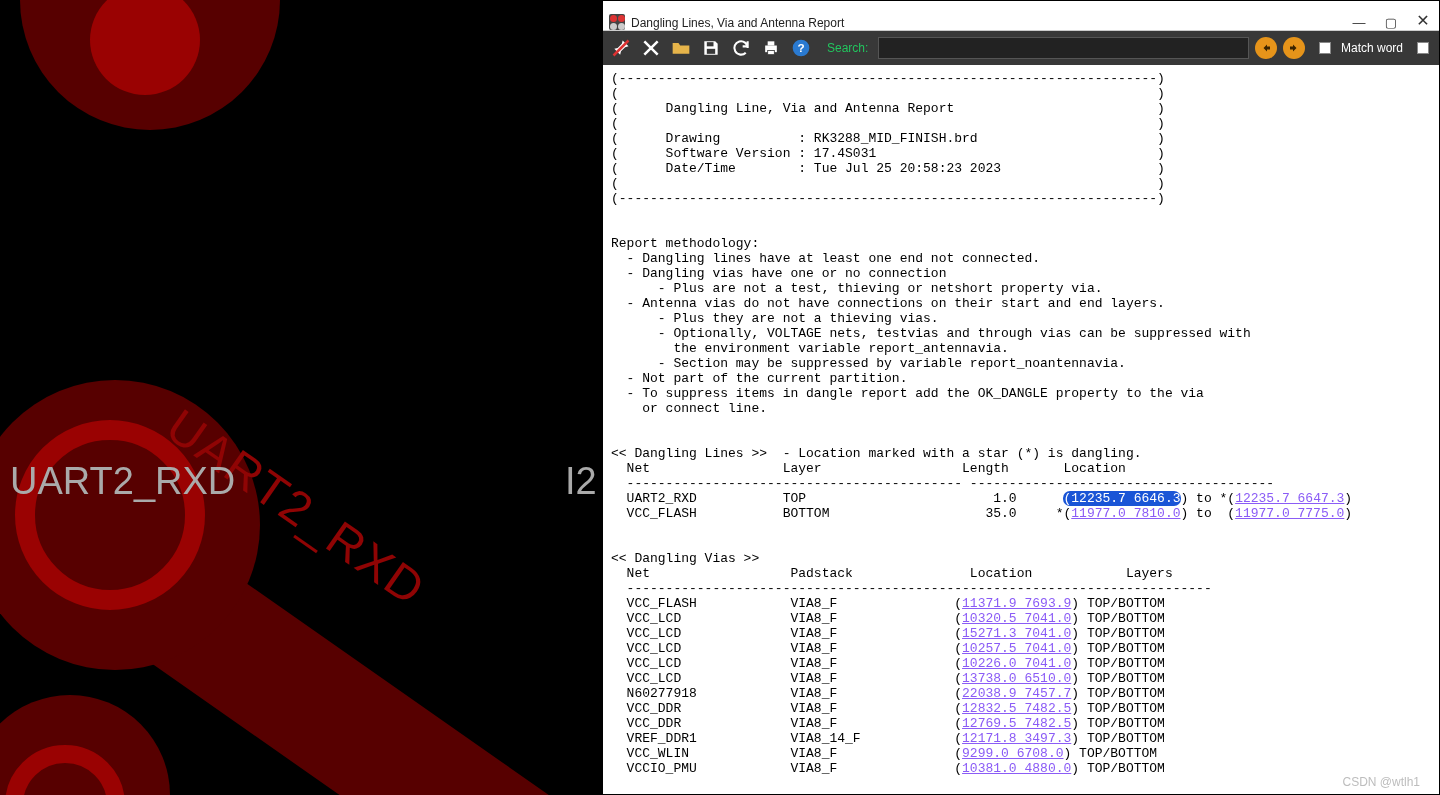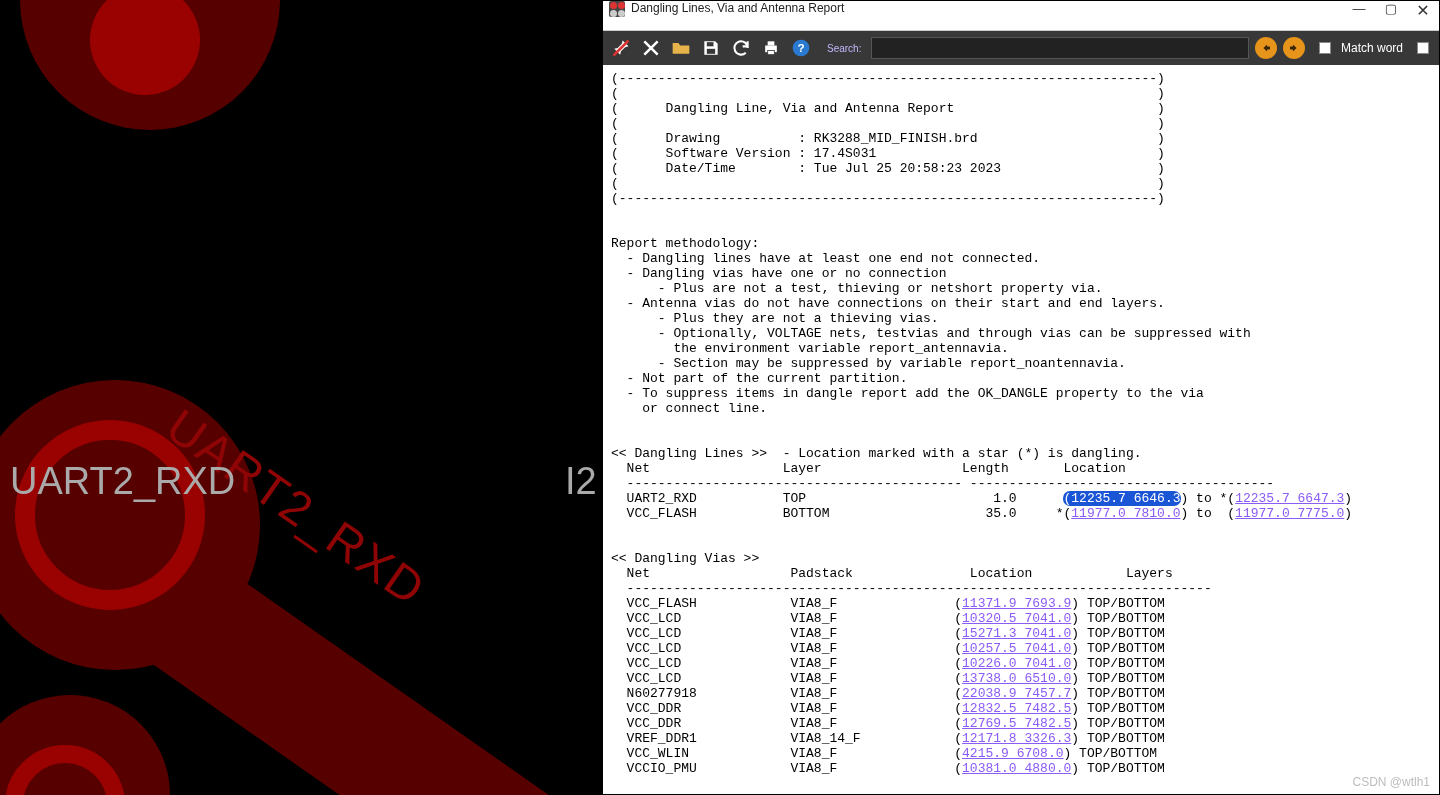--- a/index.html
+++ b/index.html
@@ -14,44 +14,44 @@
   .ring-mid   { position:absolute; width:190px; height:190px; border-radius:50%; border:20px solid #9a0202; top:420px; left:15px; }
   .bar      { position:absolute; width:600px; height:120px; background:#570000; top:480px; left:80px; transform:rotate(35deg); transform-origin:left center; border-radius:40px;}
   .circle-bot { position:absolute; width:200px; height:200px; border-radius:50%; background:#570000; bottom:-100px; left:-30px;}
   .ring-bot   { position:absolute; width:120px; height:120px; border-radius:50%; border:18px solid #9a0202; bottom:-70px; left:5px;}
   .net-label  { position:absolute; color:#aaaaaa; font-size:38px; font-family:Arial; top:460px; left:10px; white-space:nowrap;}
   .net-label2 { position:absolute; color:#aaaaaa; font-size:38px; top:460px; left:565px;}
   .ghost-label{ position:absolute; color:#8f0404; font-size:48px; font-weight:500; top:480px; left:145px; transform:rotate(35deg); letter-spacing:2px;}
 
   
   .report-window { position:absolute; left:602px; top:0; width:838px; height:795px; background:#fff; display:flex; flex-direction:column; border:1px solid #000;}
-  .titlebar { height:30px; background:#fff; display:flex; align-items:flex-start; border-bottom:1px solid #ccc; font-size:12px; color:#222; }
+  .titlebar { height:30px; background:#fff; display:flex; align-items:flex-end; border-bottom:1px solid #ccc; font-size:12px; color:#222; }
   .titlebar .icon { width:16px; height:16px; margin:0 6px; background:#444; display:flex; flex-wrap:wrap; border-radius:2px;}
   .titlebar .icon span{ width:7px;height:7px;margin:0.5px;border-radius:50%; }
   .titlebar .icon span:nth-child(1){background:#d33;}
   .titlebar .icon span:nth-child(2){background:#d33;}
   .titlebar .icon span:nth-child(3){background:#ccc;}
   .titlebar .icon span:nth-child(4){background:#ccc;}
   .titlebar .title { flex:0 0 auto; }
   .titlebar .spacer{flex:1;}
   .winbtn { width:32px; text-align:center; font-size:13px; color:#333; cursor:default;}
   .winbtn.close{font-size:16px;}
 
   .toolbar { height:34px; background:#383838; display:flex; align-items:center; padding:0 6px; gap:6px; color:#fff; font-size:12px;}
   .tbtn { width:24px; height:24px; display:flex; align-items:center; justify-content:center; color:#fff; }
   .tbtn svg { width:20px; height:20px; }
-  .search-label{ margin-left:8px; font-size:10px; color:#c4b5fd;}
+  .search-label{ margin-left:8px; font-size:12px; color:#22c55e;}
   .search-input{ flex:1; height:22px; background:#222; border:1px solid #555; color:#fff; padding:0 4px; font-size:12px; margin-left:4px;}
   .nav-btn{ width:22px;height:22px;border-radius:50%;background:#e6941a;display:flex;align-items:center;justify-content:center;color:#3a2400;font-size:13px;}
   .chk { width:12px;height:12px; background:#fff; border:1px solid #888; display:inline-block; margin:0 4px 0 8px;}
   .report-body{ flex:1; background:#fff; overflow:auto; padding:6px 8px; font-family: "Courier New", monospace; font-size:13px; color:#000; white-space:pre; }
   .lnk{ color:#8b5cf6; text-decoration:underline; cursor:pointer;}
   .hl { background:#1a55d6; color:#fff;border-radius:7px; }
 
-  .watermark{ position:absolute; right:10px; bottom:6px; color:#bdbdbd; font-size:12px; font-family:Arial; }
+  .watermark{ position:absolute; right:20px; bottom:6px; color:#bdbdbd; font-size:12px; font-family:Arial; }
 </style>
 </head>
 <body>
 
 <div class="left-pane">
   <div class="circle-top"></div>
   <div class="circle-top-inner"></div>
   <div class="bar"></div>
   <div class="circle-mid"></div>
   <div class="ring-mid"></div>
@@ -173,22 +173,22 @@
   ---------------------------------------------------------------------------
   VCC_FLASH            VIA8_F               (<span class="lnk">11371.9 7693.9</span>) TOP/BOTTOM
   VCC_LCD              VIA8_F               (<span class="lnk">10320.5 7041.0</span>) TOP/BOTTOM
   VCC_LCD              VIA8_F               (<span class="lnk">15271.3 7041.0</span>) TOP/BOTTOM
   VCC_LCD              VIA8_F               (<span class="lnk">10257.5 7041.0</span>) TOP/BOTTOM
   VCC_LCD              VIA8_F               (<span class="lnk">10226.0 7041.0</span>) TOP/BOTTOM
   VCC_LCD              VIA8_F               (<span class="lnk">13738.0 6510.0</span>) TOP/BOTTOM
   N60277918            VIA8_F               (<span class="lnk">22038.9 7457.7</span>) TOP/BOTTOM
   VCC_DDR              VIA8_F               (<span class="lnk">12832.5 7482.5</span>) TOP/BOTTOM
   VCC_DDR              VIA8_F               (<span class="lnk">12769.5 7482.5</span>) TOP/BOTTOM
-  VREF_DDR1            VIA8_14_F            (<span class="lnk">12171.8 3326.3</span>) TOP/BOTTOM
-  VCC_WLIN             VIA8_F               (<span class="lnk">4215.9 6708.0</span>) TOP/BOTTOM
+  VREF_DDR1            VIA8_14_F            (<span class="lnk">12171.8 3497.3</span>) TOP/BOTTOM
+  VCC_WLIN             VIA8_F               (<span class="lnk">9299.0 6708.0</span>) TOP/BOTTOM
   VCCIO_PMU            VIA8_F               (<span class="lnk">10381.0 4880.0</span>) TOP/BOTTOM
 
 
 &lt;&lt; Antenna Vias &gt;&gt;
   Net                  Padstack               Location            Layers
   ---------------------------------------------------------------------------</div>
 </div>
 
 <div class="watermark">CSDN @wtlh1</div>
 

